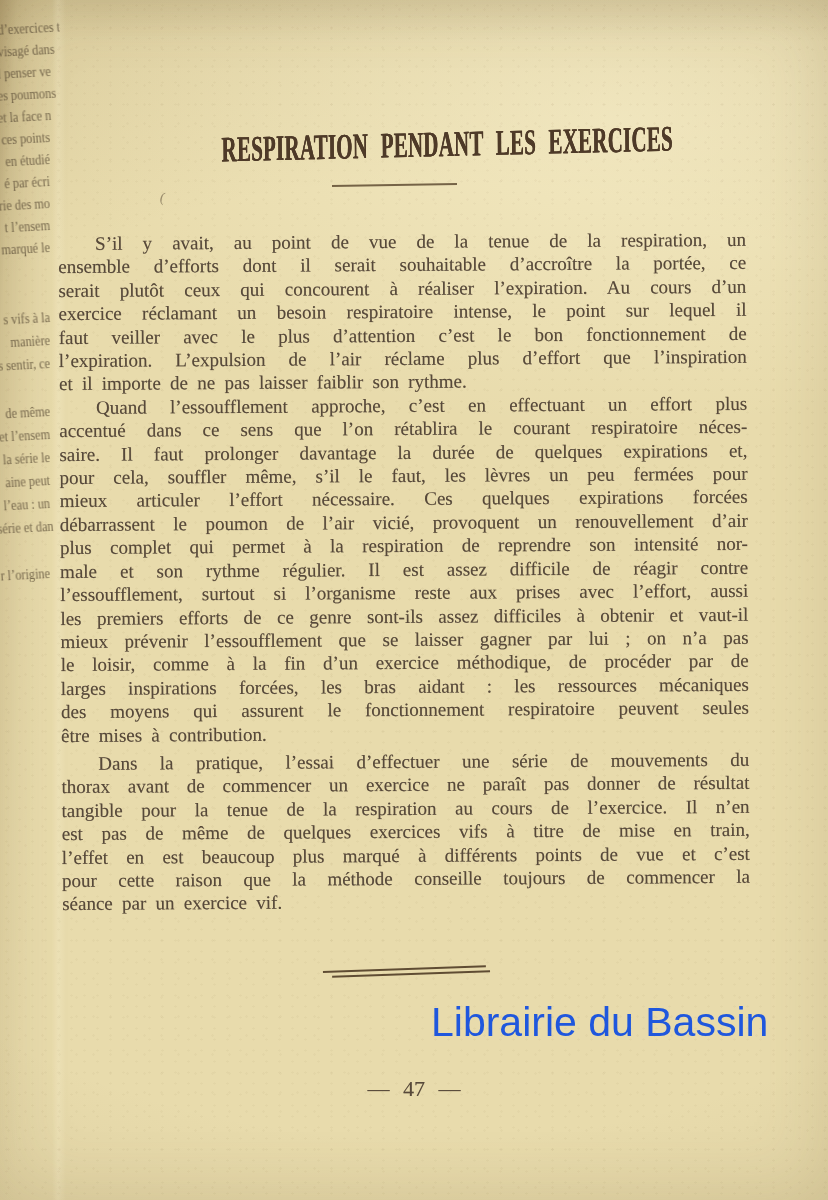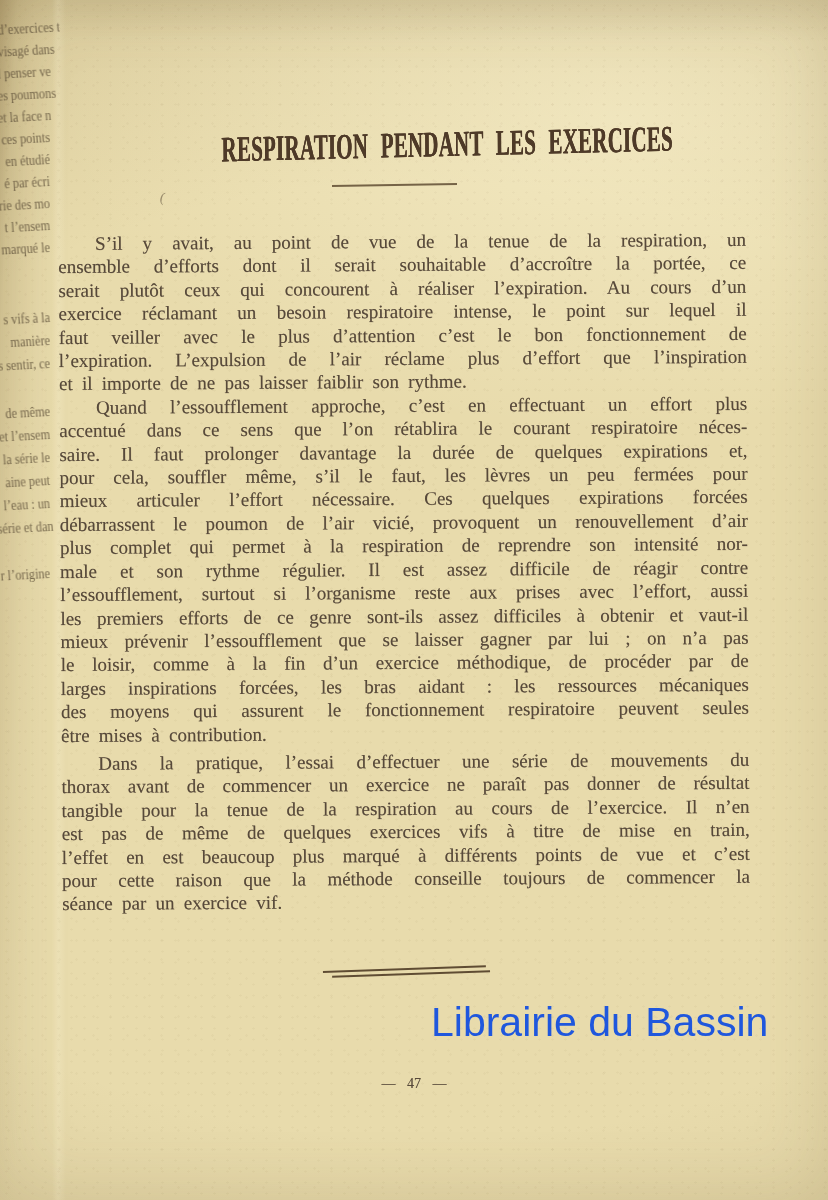--- a/index.html
+++ b/index.html
@@ -62,21 +62,21 @@
   .end-rule i:last-child{width:158px;margin:3px 0 0 9px;}
   .watermark{
     position:absolute;left:384px;top:1000px;
     font-family:"Liberation Sans","DejaVu Sans",sans-serif;
     font-size:41px;line-height:44px;color:var(--watermark-blue);
     white-space:nowrap;
     margin-left:47px;
   }
   .page-number{
     position:absolute;left:0;right:0;top:1076px;text-align:center;
-    font-size:14px;color:var(--ink);word-spacing:8px;
+    font-size:22px;color:var(--ink);word-spacing:8px;
     text-shadow:.2px .2px .5px rgba(88,76,60,.45);
   }
 </style>
 </head>
 <body>
 
 <div class="scan">
   <div class="gutter">
     <div id="gutter-frags">
         <div class="frag" style="top: 20px;">d’exercices t</div>

